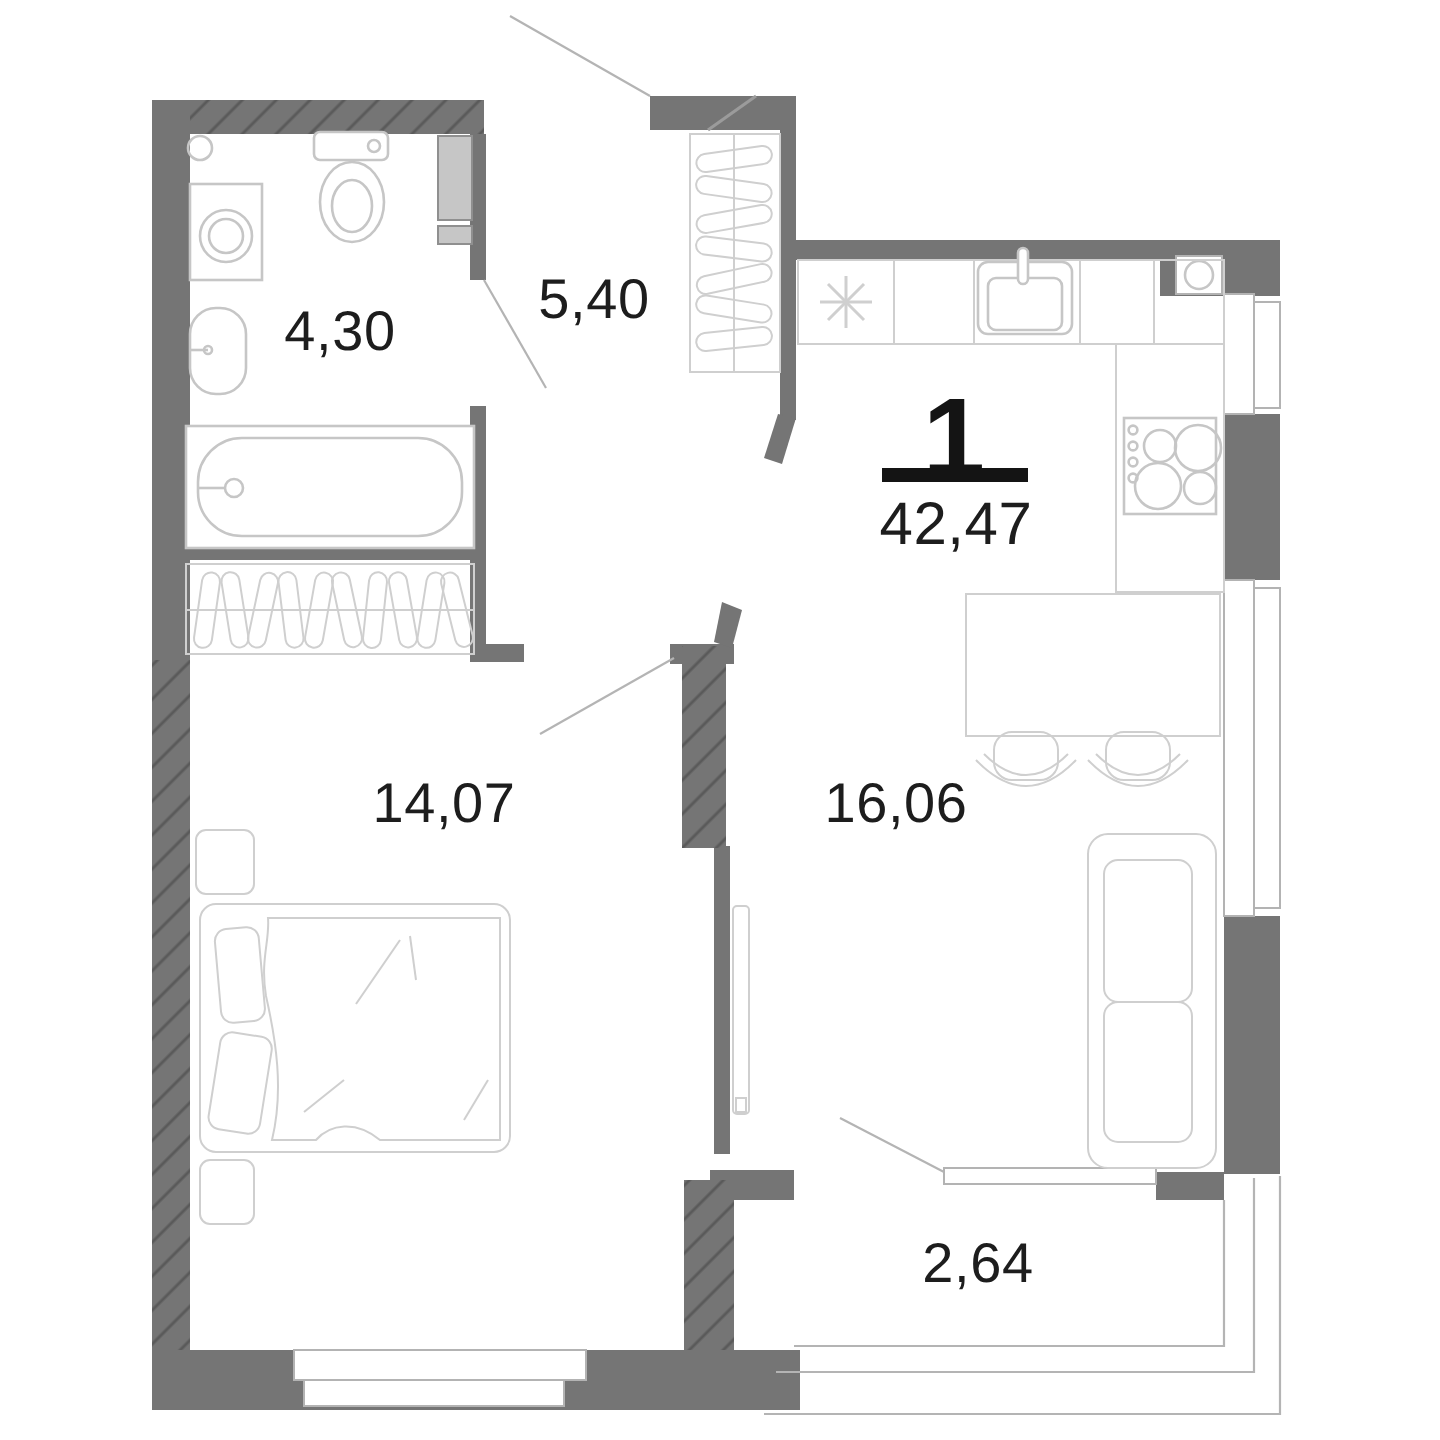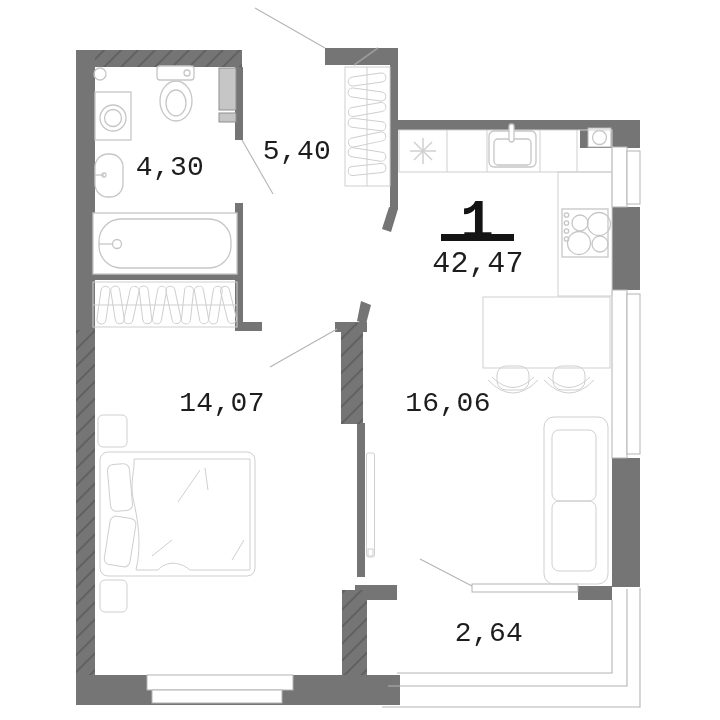--- a/index.html
+++ b/index.html
@@ -1,17 +1,17 @@
 <!DOCTYPE html>
 <html><head>
 <meta charset="utf-8">
 <style>
   html,body{margin:0;padding:0;background:#ffffff;}
   .stage{position:relative;width:720px;height:720px;background:#ffffff;overflow:hidden;
-         font-family:Liberation Mono, monospace;}
+         font-family:Liberation Sans, sans-serif;}
   svg{display:block;}
   .wall{fill:#757575;}
   .hatched{fill:url(#hatch);}
   .seam{stroke:#9b9b9b;stroke-width:1.6;}
   .furn{fill:#ffffff;stroke:#c6c6c6;stroke-width:1.3;}
   .furn-n{fill:none;stroke:#c6c6c6;stroke-width:1.3;}
   .furn-t{fill:none;stroke:#cfcfcf;stroke-width:1;}
   .win{fill:#ffffff;stroke:#b3b3b3;stroke-width:1;}
   .thin{fill:none;stroke:#b4b4b4;stroke-width:1.1;}
   .duct{fill:#c6c6c6;stroke:#8f8f8f;stroke-width:1;}

